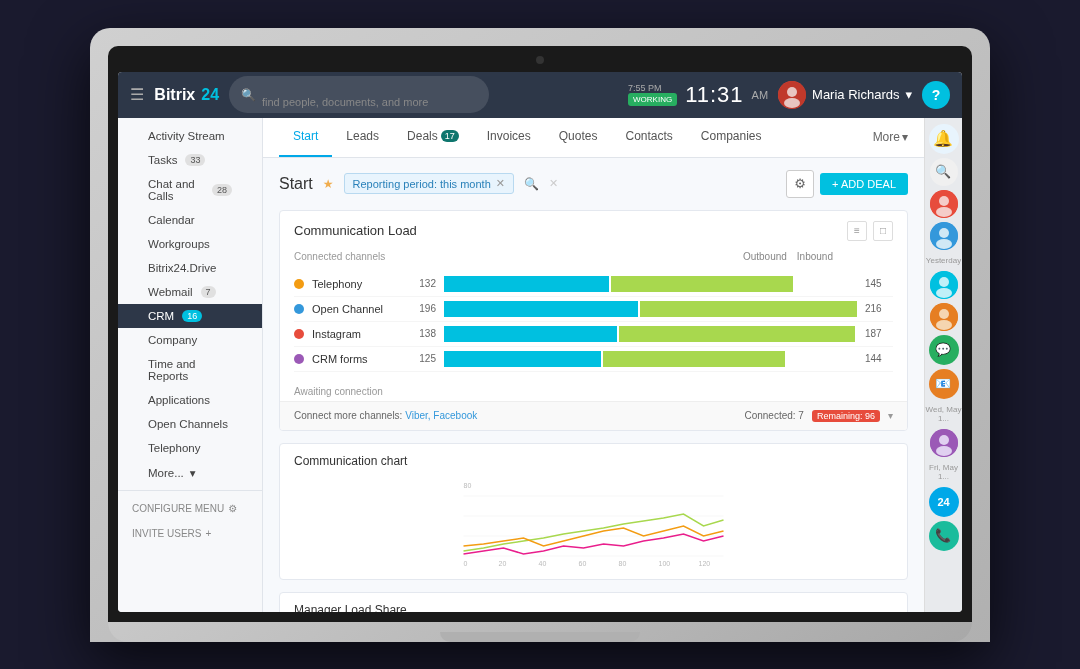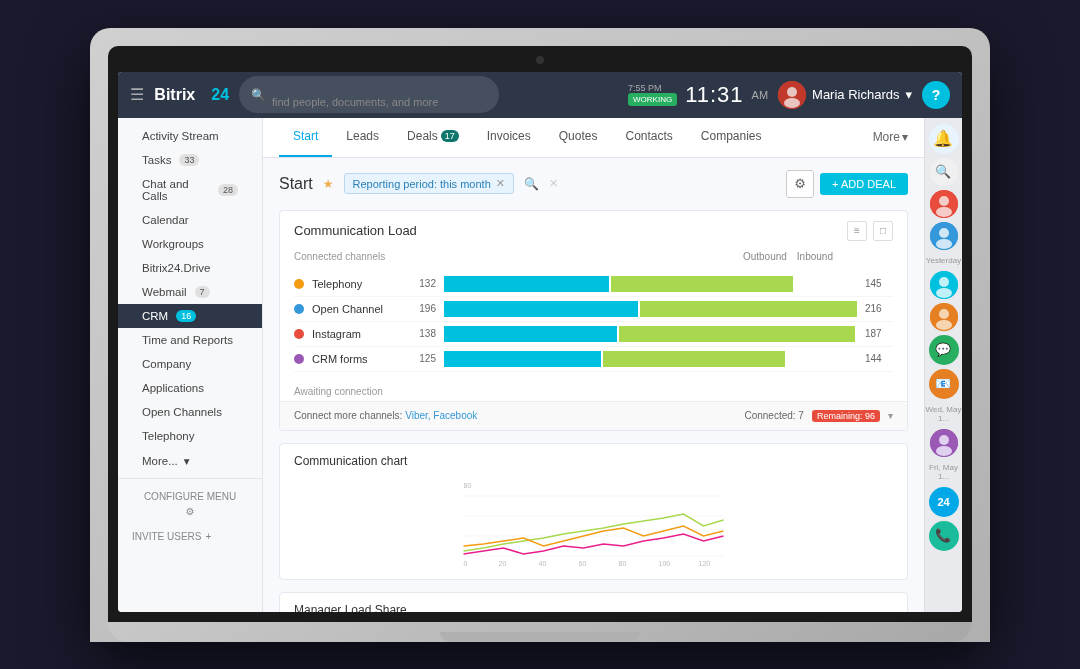--- a/index.html
+++ b/index.html
@@ -70,21 +70,21 @@
       display: flex;
       align-items: center;
       padding: 0 12px;
       height: 46px;
       flex-shrink: 0;
       gap: 10px;
     }
     .topbar-logo {
       display: flex;
       align-items: center;
-      gap: 16px;
+      gap: 6px;
       color: white;
       font-size: 16px;
       font-weight: 700;
       flex-shrink: 0;
     }
     .topbar-logo .b24-blue { color: #00c0e0; }
     .topbar-search {
       flex: 1;
       max-width: 260px;
       background: rgba(255,255,255,0.12);
@@ -170,21 +170,21 @@
     
     .sidebar {
       width: 145px;
       background: #f7f8fa;
       border-right: 1px solid #e0e4ea;
       flex-shrink: 0;
       overflow-y: auto;
       padding: 6px 0;
     }
     .sidebar-item {
-      padding: 6px 24px;
+      padding: 6px 30px;
       cursor: pointer;
       color: #444;
       font-size: 11.5px;
       display: flex;
       align-items: center;
       gap: 6px;
       border-radius: 0;
       position: relative;
     }
     .sidebar-item.active {
@@ -210,21 +210,20 @@
       margin: 4px 0;
     }
     .sidebar-config {
       padding: 8px 14px;
       font-size: 10px;
       color: #888;
       display: flex;
       align-items: center;
       gap: 4px;
       cursor: pointer;
-      flex-direction: column;
     }
     .sidebar-invite {
       padding: 6px 14px;
       font-size: 10px;
       color: #888;
       display: flex;
       align-items: center;
       gap: 4px;
       cursor: pointer;
     }
@@ -689,24 +688,24 @@
             </div>
             <div class="sidebar-item">
               <span>Webmail</span>
               <span class="sidebar-badge">7</span>
             </div>
             <div class="sidebar-item active">
               <span>CRM</span>
               <span class="sidebar-badge blue">16</span>
             </div>
             <div class="sidebar-item">
+              <span>Company</span>
+            </div>
+            <div class="sidebar-item">
               <span>Time and Reports</span>
-            </div>
-            <div class="sidebar-item">
-              <span>Company</span>
             </div>
             <div class="sidebar-item">
               <span>Applications</span>
             </div>
             <div class="sidebar-item">
               <span>Open Channels</span>
             </div>
             <div class="sidebar-item">
               <span>Telephony</span>
             </div>

